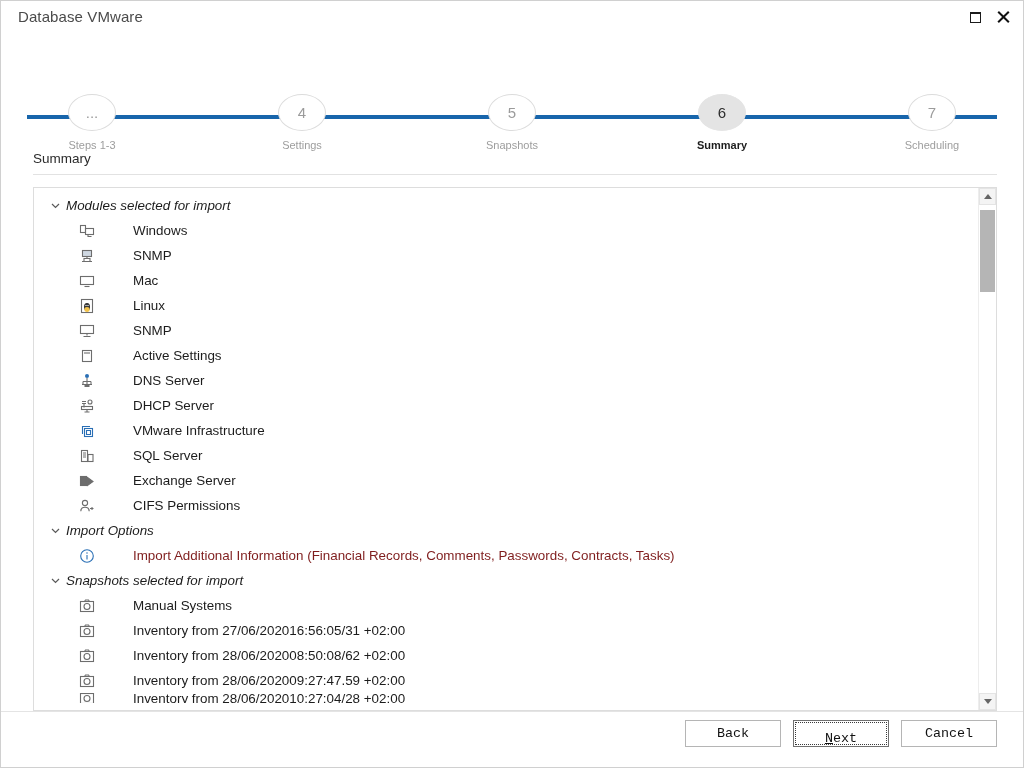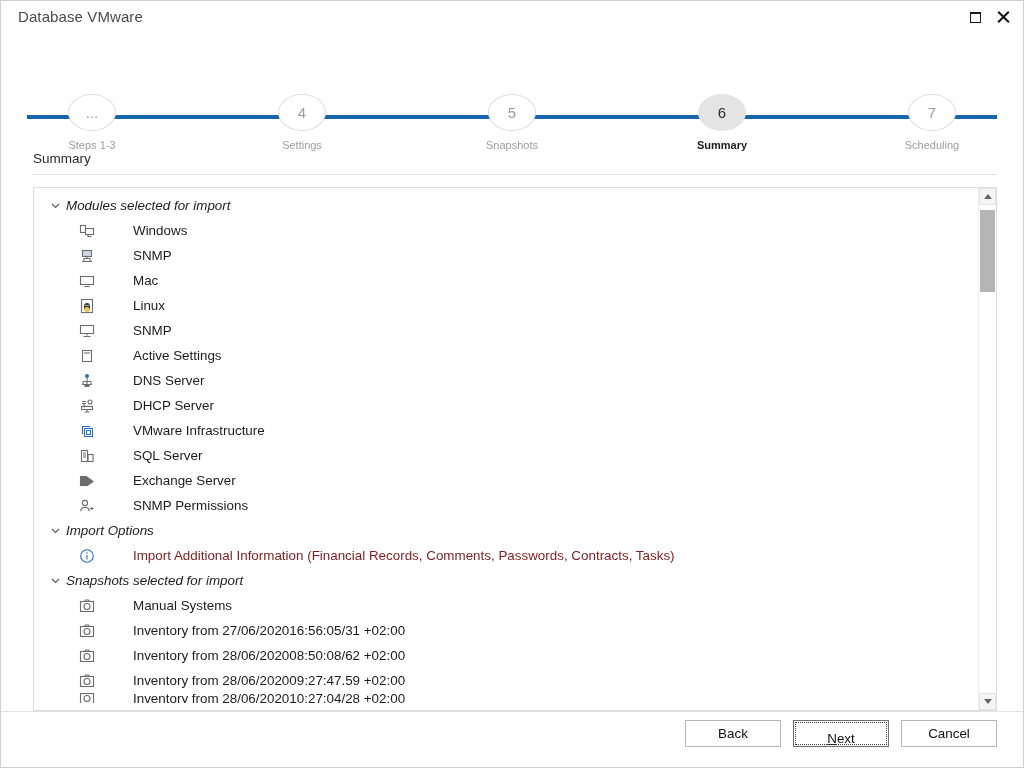--- a/index.html
+++ b/index.html
@@ -276,21 +276,21 @@
     top: 9px;
     display: flex;
     gap: 12px;
   }
   .btn {
     width: 96px;
     height: 27px;
     box-sizing: border-box;
     border: 1px solid #b5b5b5;
     background: #ffffff;
-    font-family: Liberation Sans, sans-serif;
+    font-family: Liberation Mono, monospace;
     font-size: 13.4px;
     color: #111111;
     display: flex;
     align-items: center;
     justify-content: center;
     cursor: default;
   }
   .btn.focused {
     border: 1px solid #707070;
     box-shadow: inset 0 0 0 1px #ffffff, inset 0 0 0 2px #ffffff;
@@ -473,21 +473,21 @@
           <span class="row-label">Exchange Server</span>
         </div>
         <div class="row child">
           <span class="row-icon">
             <svg width="16" height="16" viewBox="0 0 16 16" fill="none" stroke="#6d6d6d" stroke-width="1.1">
               <circle cx="6" cy="5" r="2.6"></circle>
               <path d="M1.8 13.2c0-2.4 1.9-4 4.2-4s4.2 1.6 4.2 4"></path>
               <path d="M11 10.5h3.5M13 9v3"></path>
             </svg>
           </span>
-          <span class="row-label">SNMP Permissions</span>
+          <span class="row-label">CIFS Permissions</span>
         </div>
         <div class="row group">
           <span class="chevron">
             <svg width="11" height="11" viewBox="0 0 11 11" fill="none" stroke="#5a5a5a" stroke-width="1.2">
               <path d="M2 4l3.5 3.5L9 4"></path>
             </svg>
           </span>
           <span class="row-label">Import Options</span>
         </div>
         <div class="row child">

